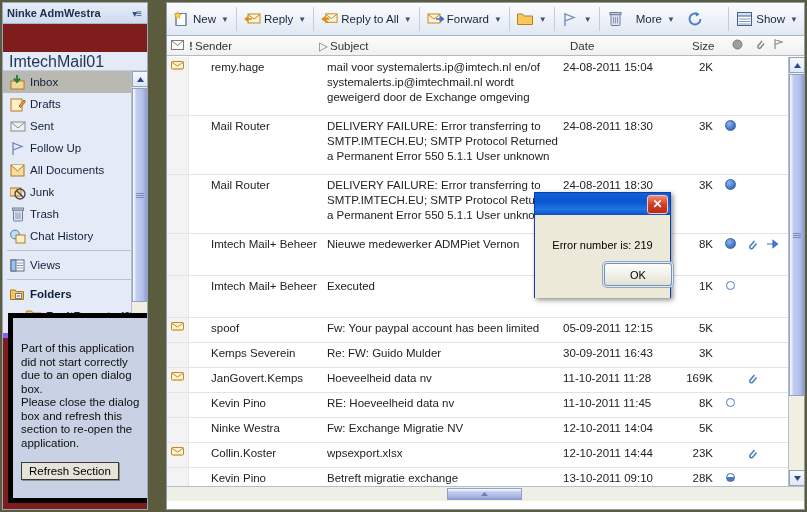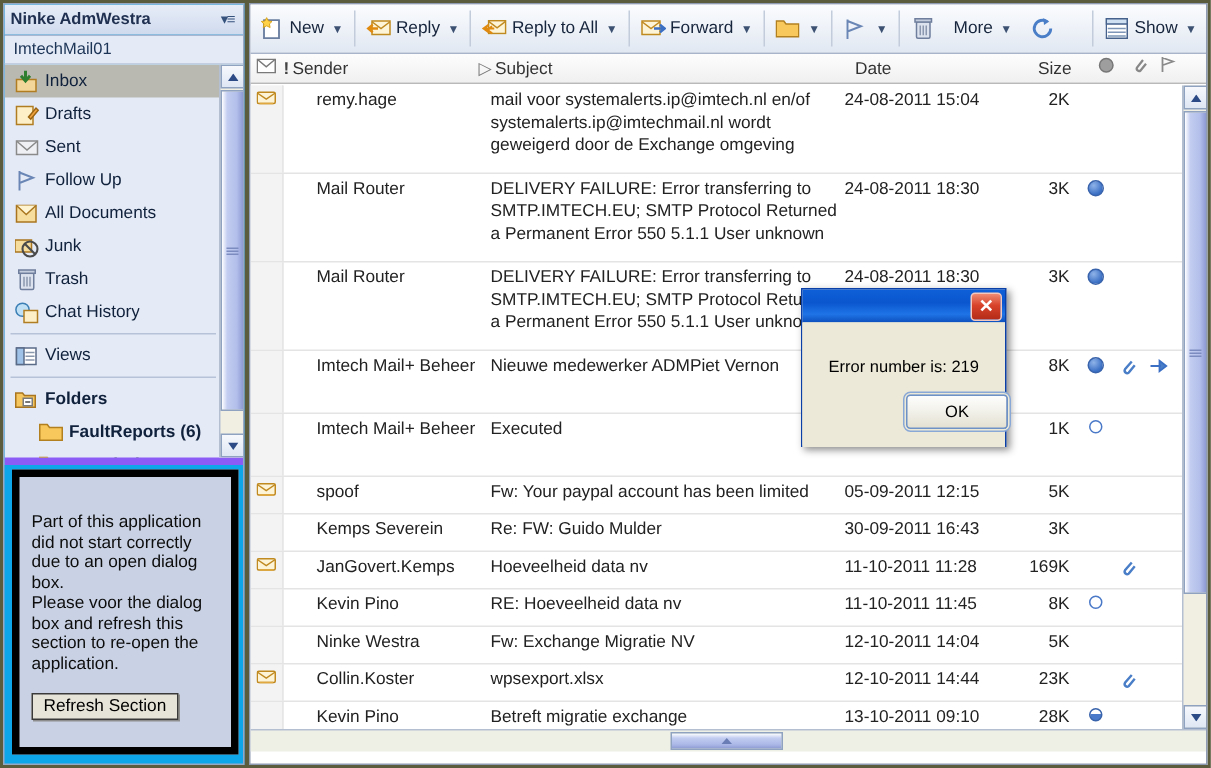--- a/index.html
+++ b/index.html
@@ -16,22 +16,22 @@
   #app {
     position: relative;
     width: 807px; height: 512px;
     background: #5b5c3e;
   }
 
   
   #sidebar {
     position: absolute;
     left: 2px; top: 2px;
-    width: 161px; height: 508px;
-    background: #0ea5e9;
+    width: 146px; height: 508px;
+    background: #7f1d1d;
     border: 1px solid #97a8c4;
     box-sizing: border-box;
     overflow: hidden;
   }
   #sidebar-header {
     height: 21px;
     background: linear-gradient(to bottom, #e8eef8 0%, #cfdaee 100%);
     border-bottom: 1px solid #a9b7d0;
     display: flex; align-items: center;
     padding: 0 4px;
@@ -47,25 +47,26 @@
   }
   #sidebar-header .menu-glyph {
     color: #35527d; font-size: 10px; letter-spacing: -1px;
     padding-right: 2px;
     cursor: pointer;
   }
   #mailfile-label {
     height: 19px;
     line-height: 19px;
     padding-left: 6px;
-    font-size: 11px;
+    font-size: 16px;
     color: #1c3456;
     background: #e4eaf6;
     border-bottom: 1px solid #c3cee2;
     box-sizing: border-box;
+    margin-top: 28px;
   }
 
   #nav-scrollarea {
     position: relative;
     height: 262px;
     background: #e4eaf6;
     overflow: hidden;
     border-bottom: 5px solid #8b5cf6;
   }
   #nav-list { width: 145px; }
@@ -466,21 +467,21 @@
         <div class="arrow" style="position:absolute; bottom:0;">
           <svg width="7" height="5" viewBox="0 0 7 5">
               <path d="M0 0 L7 0 L3.5 5 Z" fill="#2b4a86"></path>
             </svg>
         </div>
       </div>
     </div>
 
     <div id="notice">
       <p>Part of this application did not start correctly due to an open dialog box.</p>
-      <p>Please voor the dialog box and refresh this section to re-open the application.</p>
+      <p>Please close the dialog box and refresh this section to re-open the application.</p>
       <button id="refresh-btn">Refresh Section</button>
     </div>
   </div>
 
   <div id="main">
 
     <div id="toolbar">
         <div class="tb-btn">
           <span class="tb-icon">
             <svg width="17" height="17" viewBox="0 0 17 17">

